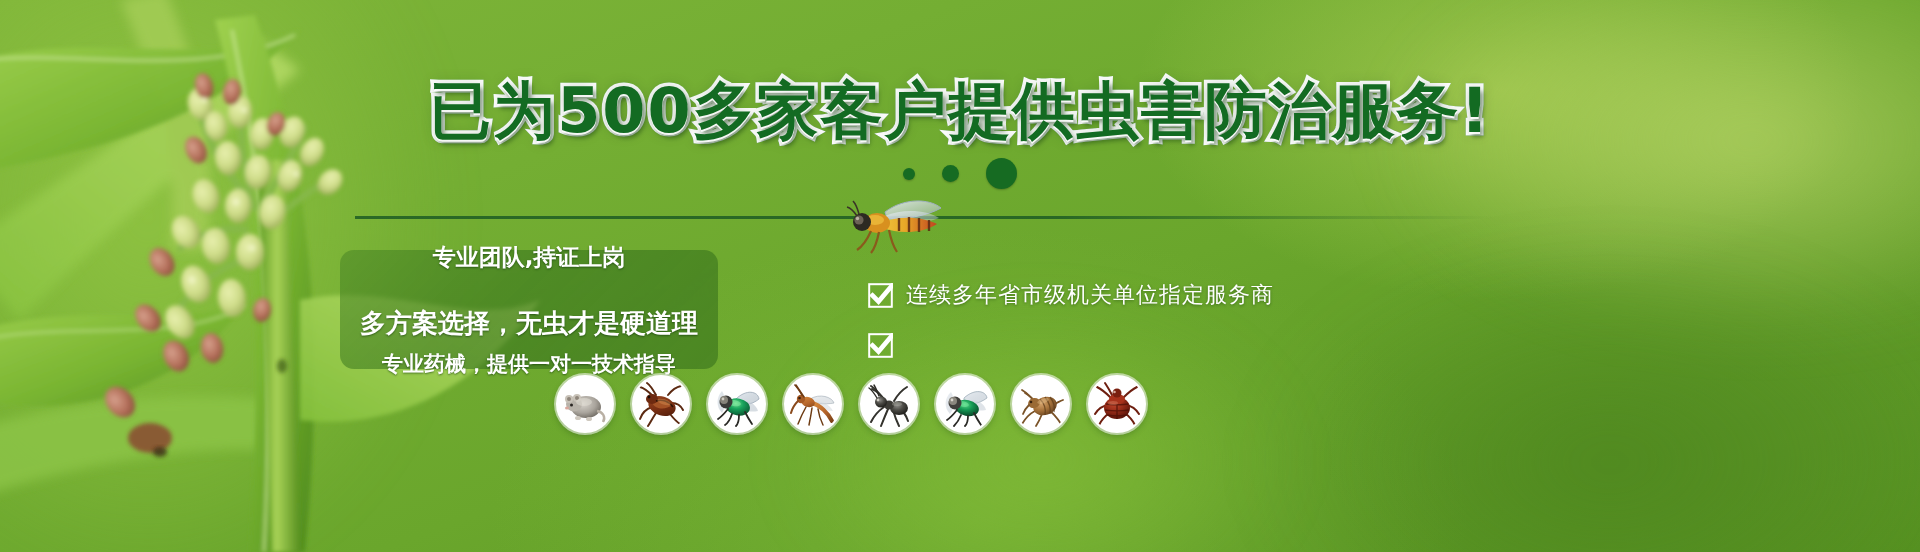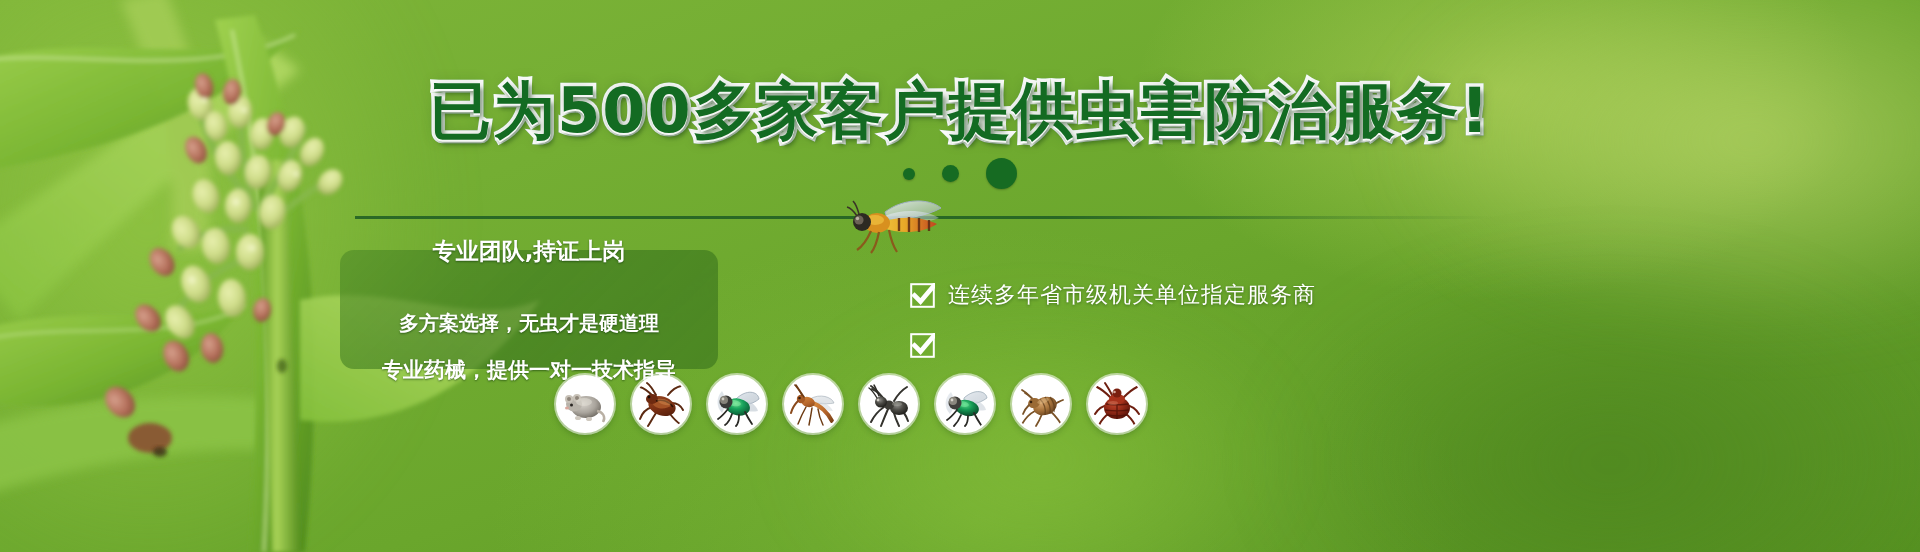--- a/index.html
+++ b/index.html
@@ -60,29 +60,29 @@
   .dot.m{width:17px;height:17px;margin:0 11px;}
   .dot.l{width:31px;height:31px;margin:0 11px;}
 
   
   .panel{position:absolute;left:340px;top:250px;width:378px;height:119px;
     border-radius:14px 14px 14px 14px;
     background:linear-gradient(135deg, rgba(74,134,38,.55) 0%, rgba(58,118,30,.62) 45%, rgba(50,108,26,.55) 100%);
     backdrop-filter:blur(1px);
     overflow:hidden;}
   .panel-lines{position:absolute;left:340px;top:250px;width:378px;height:119px;
-    display:flex;flex-direction:column;justify-content:center;align-items:center;gap:19px;}
+    display:flex;flex-direction:column;justify-content:center;align-items:center;gap:9px;}
   .pline{color:#ffffff;font-weight:bold;white-space:nowrap;
     text-shadow:0 1px 2px rgba(10,45,8,.55);}
   .pline.l1{font-size:23px;}
-  .pline.l2{font-size:20px;margin-top:24px;}
+  .pline.l2{font-size:26px;margin-top:24px;}
   .pline.l3{font-size:21px;}
 
   
-  .bullets{position:absolute;left:910px;top:270px;width:760px;}
+  .bullets{position:absolute;left:868px;top:270px;width:760px;}
   .bullet{display:flex;align-items:center;gap:13px;height:50px;}
   .chk{width:25px;height:25px;flex:0 0 25px;position:relative;}
   .chk svg{display:block;}
   .btext{color:#ffffff;font-size:22px;letter-spacing:1px;white-space:nowrap;
     text-shadow:0 1px 3px rgba(10,45,8,.45);}
 
   
   .pests{position:absolute;left:556px;top:375px;display:flex;gap:18px;}
   .pest{width:54px;height:54px;border-radius:50%;background:#ffffff;
     border:2px solid #ffffff;

